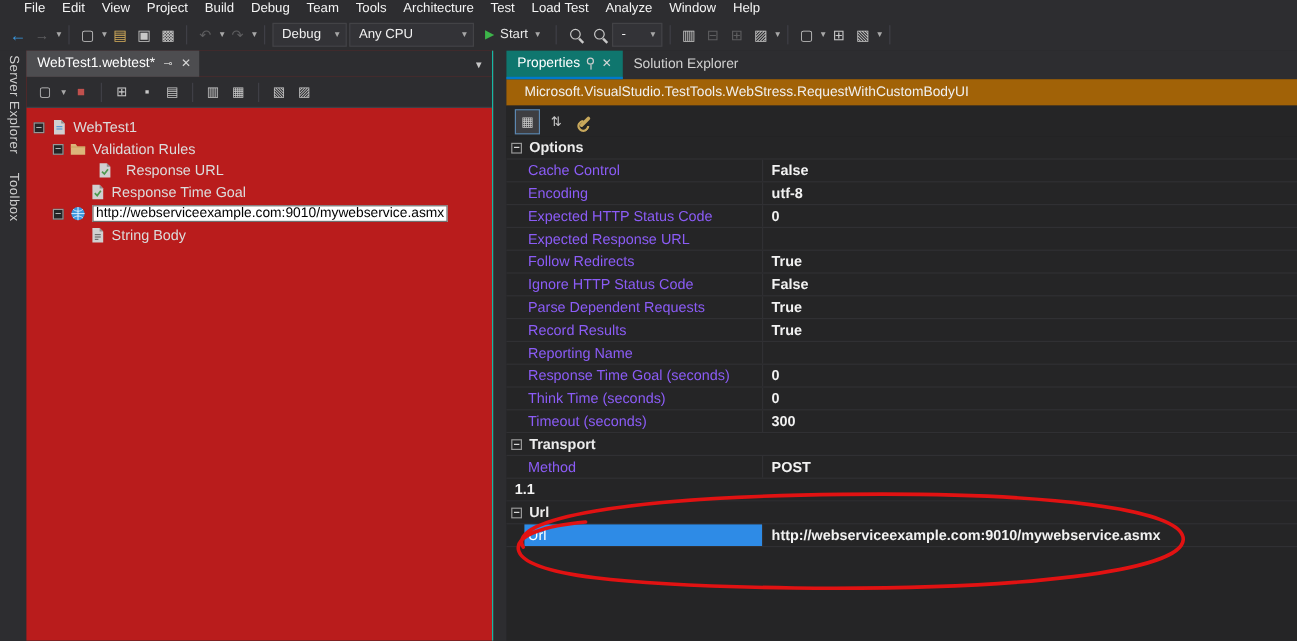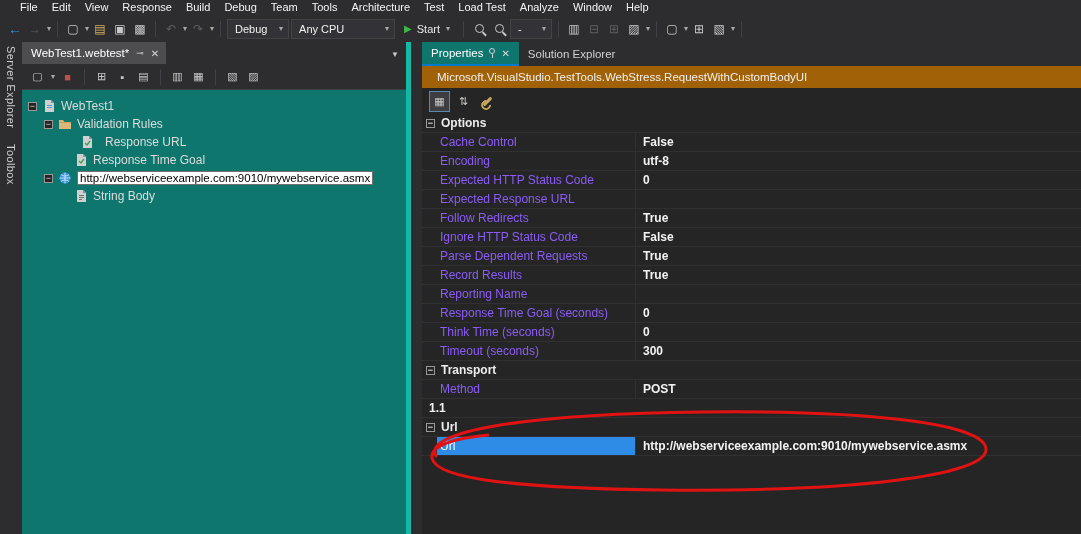--- a/index.html
+++ b/index.html
@@ -18,21 +18,21 @@
   .combo{height:20px;display:flex;align-items:center;background:#333337;border:1px solid #434346;padding:0 5px 0 7px;justify-content:space-between;color:#f1f1f1;flex:none}
   .combo.small{min-width:42px}
   .start-btn{display:flex;align-items:center;gap:5px;padding:0 7px;height:21px;color:#e8e8e8;flex:none}
   .play{color:#3db54a;font-size:10px}
   .mag{position:relative;width:9px;height:9px;border:1.5px solid #c8c8c8;border-radius:50%;display:inline-block}
   .mag::after{content:'';position:absolute;width:5px;height:1.5px;background:#c8c8c8;right:-4px;bottom:-2px;transform:rotate(45deg)}
   
   .side-strip{position:absolute;top:42px;left:0;width:22px;bottom:0;display:flex;flex-direction:column;align-items:center;gap:16px;padding-top:4px;background:#2d2d30}
   .side-tab{writing-mode:vertical-rl;font-size:11px;color:#cfcfcf;letter-spacing:.4px;cursor:default}
   
-  .editor-panel{position:absolute;left:22px;top:42px;width:389px;bottom:0;background:#0f766e;border-right:5px solid #14b8a6}
+  .editor-panel{position:absolute;left:22px;top:42px;width:389px;bottom:0;background:#b91c1c;border-right:1px solid #14b8a6}
   .doc-tabs{height:22px;background:#2d2d30;display:flex;align-items:flex-end;position:relative}
   .doc-tab{height:22px;background:#4d4d50;color:#fff;font-size:11.5px;display:flex;align-items:center;padding:0 7px 0 9px;gap:7px}
   .doc-tab .close{font-size:10px;color:#d8d8d8}
   .doc-tab .tab-pin{font-size:9px;color:#cfcfcf}
   .tab-dd{position:absolute;right:7px;bottom:5px;font-size:8px;color:#c8c8c8}
   .ed-toolbar{height:26px;display:flex;align-items:center;gap:4px;padding-left:7px;background:#2d2d30;border-bottom:1px solid #3f3f46}
   .ed-icon{width:17px;height:17px;display:inline-flex;align-items:center;justify-content:center;font-size:11px;flex:none}
   .tree{padding-top:7px;font-size:12px}
   .tree-row{height:18px;display:flex;align-items:center;gap:5px;white-space:nowrap}
   .expander{width:9px;height:9px;border:1px solid #989898;color:#d8d8d8;font-size:9px;line-height:7px;text-align:center;display:inline-block;flex:none;background:#252526}
@@ -64,21 +64,21 @@
   
   .annotation{position:absolute;left:402px;top:404px;width:600px;height:96px;z-index:20;pointer-events:none}
 </style>
 </head>
 <body>
 
 <div class="menubar">
     <div class="menu-item">File</div>
     <div class="menu-item">Edit</div>
     <div class="menu-item">View</div>
-    <div class="menu-item">Response</div>
+    <div class="menu-item">Project</div>
     <div class="menu-item">Build</div>
     <div class="menu-item">Debug</div>
     <div class="menu-item">Team</div>
     <div class="menu-item">Tools</div>
     <div class="menu-item">Architecture</div>
     <div class="menu-item">Test</div>
     <div class="menu-item">Load Test</div>
     <div class="menu-item">Analyze</div>
     <div class="menu-item">Window</div>
     <div class="menu-item">Help</div>

